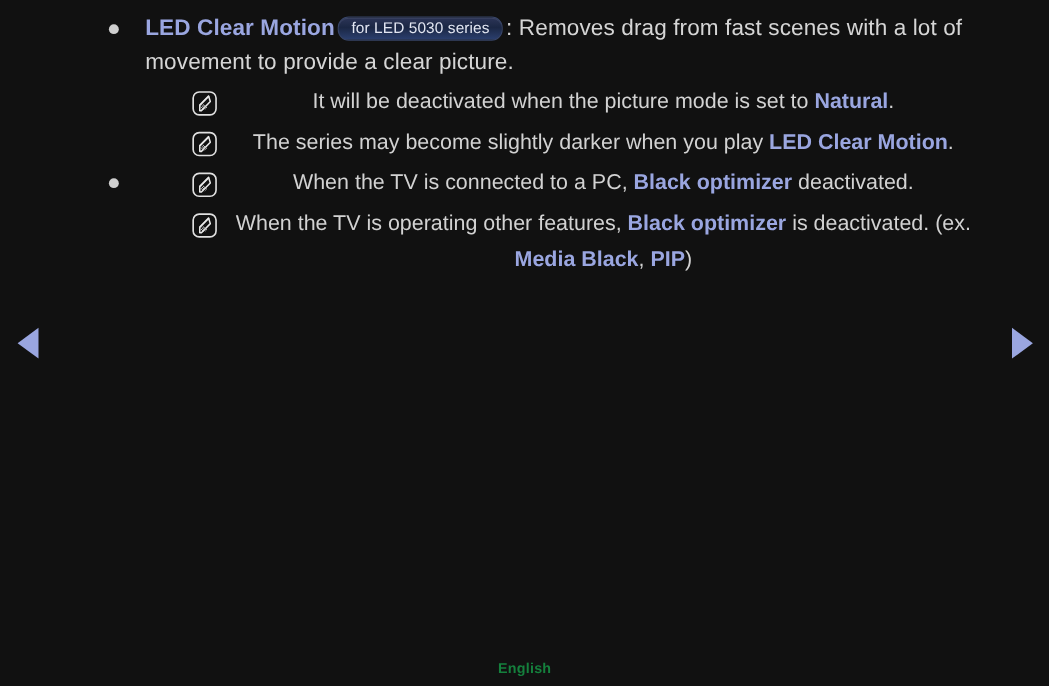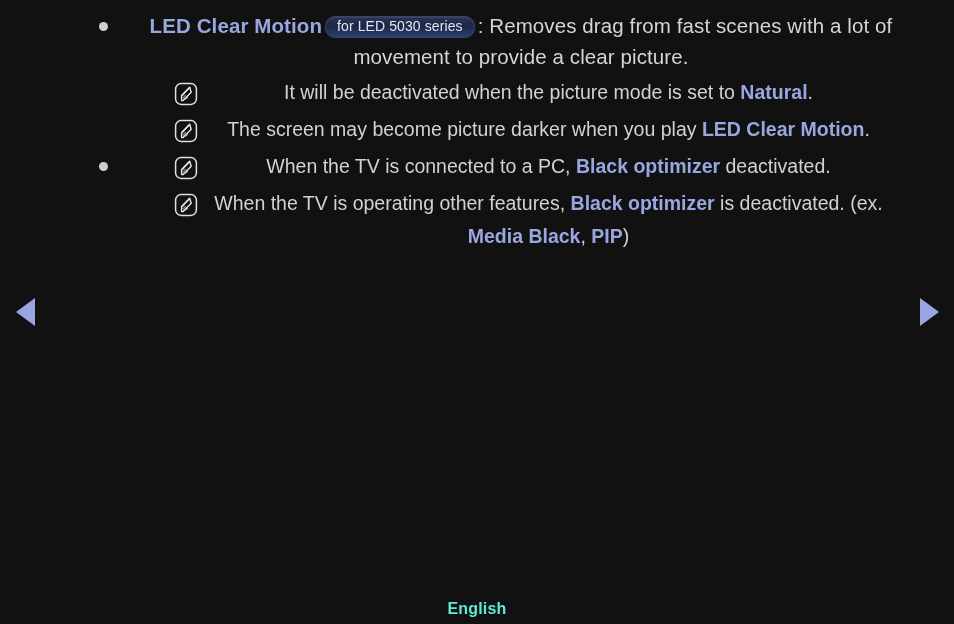--- a/index.html
+++ b/index.html
@@ -66,21 +66,20 @@
     width: 9px;
     height: 9px;
     border-radius: 50%;
     background: #cfcfcf;
   }
   .para {
     font-size: 20.5px;
     line-height: 31px;
     color: #d5d5d5;
     letter-spacing: 0.1px;
-    text-align: center;
   }
 
   
   .term {
     color: #9aa6e0;
     font-weight: bold;
   }
 
   
   .pill {
@@ -122,23 +121,23 @@
   
   .notes { margin-top: 2px; text-align: center; }
 
   
   #footer {
     position: absolute;
     left: 0;
     right: 0;
     top: 600px;
     text-align: center;
-    font-size: 16px;
+    font-size: 13px;
     font-weight: bold;
-    color: #5eead4;
+    color: #15803d;
     letter-spacing: 0.2px;
   }
 </style>
 </head>
 <body>
 
 <div id="page">
 
   <div class="nav-arrow" id="nav-prev">
     <div class="tri tri-left"></div>
@@ -162,21 +161,21 @@
               </svg></span>
             <div class="note-text"><span>It will be deactivated when the picture mode is set to </span><span class="term">Natural</span><span>.</span></div>
           </div>
           <div class="note-line">
             <span class="note-icon"><svg viewBox="0 0 24 24" width="24" height="24">
                 <rect x="1.6" y="1.6" width="20.8" height="20.8" rx="5.5" ry="5.5" fill="none" stroke="#e0e0e0" stroke-width="1.5"></rect>
                 <path d="M15.6 5.2 L7.6 13.4 L7.6 18.6 L9.1 18.6 L17.2 10.3 Z" fill="none" stroke="#e8e8e8" stroke-width="1.4" stroke-linejoin="round"></path>
                 <path d="M7.8 13.6 L16.1 5.3" stroke="#e8e8e8" stroke-width="1.2"></path>
                 <path d="M8.6 15.0 L11.4 17.8 M9.4 13.9 L12.9 17.0 M10.4 12.9 L14.1 16.1" stroke="#cfcfcf" stroke-width="0.9"></path>
               </svg></span>
-            <div class="note-text"><span>The screen may become picture darker when you play </span><span class="term">LED Clear Motion</span><span>.</span></div>
+            <div class="note-text"><span>The series may become slightly darker when you play </span><span class="term">LED Clear Motion</span><span>.</span></div>
           </div>
         </div>
       </div>
       <div class="bullet-block">
         <span class="bullet-dot"></span>
         <div class="notes">
           <div class="note-line">
             <span class="note-icon"><svg viewBox="0 0 24 24" width="24" height="24">
                 <rect x="1.6" y="1.6" width="20.8" height="20.8" rx="5.5" ry="5.5" fill="none" stroke="#e0e0e0" stroke-width="1.5"></rect>
                 <path d="M15.6 5.2 L7.6 13.4 L7.6 18.6 L9.1 18.6 L17.2 10.3 Z" fill="none" stroke="#e8e8e8" stroke-width="1.4" stroke-linejoin="round"></path>

